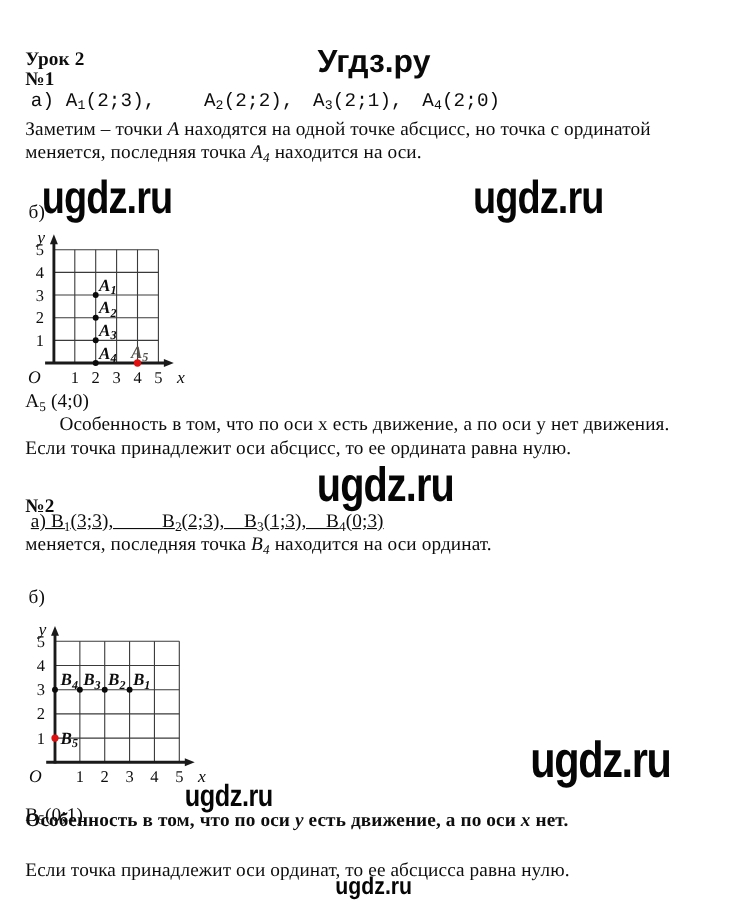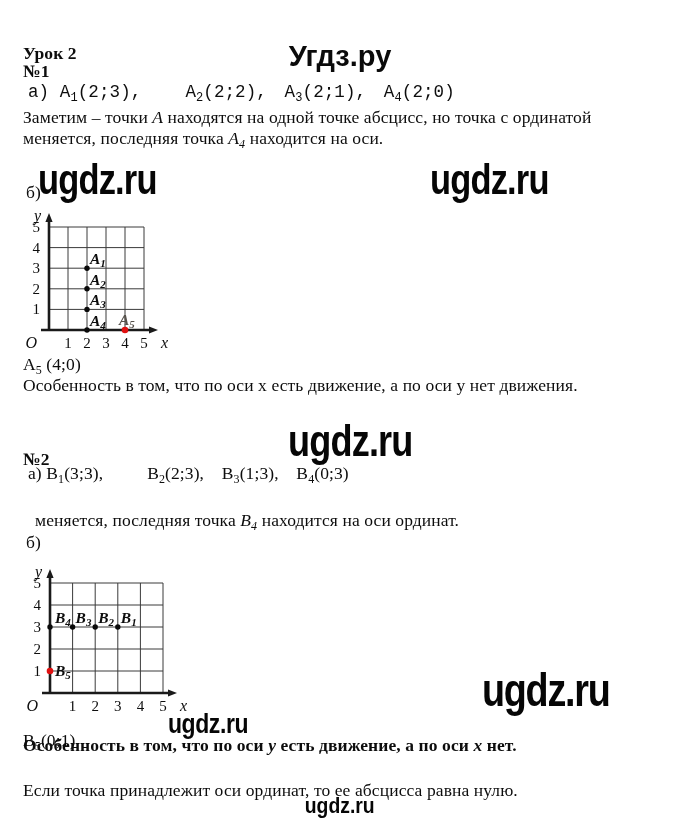--- a/index.html
+++ b/index.html
@@ -72,27 +72,28 @@
       <text x="75" y="86.8" fill="#0d0d0d" font-size="15.5" font-style="italic" font-weight="bold" font-family="&quot;Liberation Serif&quot;,serif">A<tspan dy="3" font-size="11">2</tspan></text>
       <circle cx="72" cy="111.4" r="2.7" fill="#0a0a0a"></circle>
       <text x="75" y="107.4" fill="#0d0d0d" font-size="15.5" font-style="italic" font-weight="bold" font-family="&quot;Liberation Serif&quot;,serif">A<tspan dy="3" font-size="11">3</tspan></text>
       <circle cx="72" cy="132" r="2.7" fill="#0a0a0a"></circle>
       <text x="75" y="128" fill="#0d0d0d" font-size="15.5" font-style="italic" font-weight="bold" font-family="&quot;Liberation Serif&quot;,serif">A<tspan dy="3" font-size="11">4</tspan></text>
       <circle cx="110" cy="132" r="3.3" fill="#e01010"></circle>
       <text x="104" y="127" fill="#56514b" font-size="15.5" font-style="italic" font-weight="bold" font-family="&quot;Liberation Serif&quot;,serif">A<tspan dy="3" font-size="11">5</tspan></text>
     </svg>
 
   <div class="t" style="top:354px;">A<sub>5</sub> (4;0)</div>
-  <div class="t" style="top:375px;">Особенность в том, что по оси х есть движение, а по оси у нет движения.</div>
+  <div class="t" style="top:375px;margin-left:31px;">Особенность в том, что по оси х есть движение, а по оси у нет движения.</div>
+  <div class="t" style="top:397px;">Если точка принадлежит оси абсцисс, то ее ордината равна нулю.</div>
 
   <div class="wm" style="top:419px;left:288px;font-size:44px;"><span>ugdz.ru</span></div>
 
   <div class="t b" style="top:449px;">№2</div>
-  <div class="t" style="top:463px;left:28px;">а) B<sub>1</sub>(3;3),   B<sub>2</sub>(2;3),  B<sub>3</sub>(1;3),  B<sub>4</sub>(0;3)</div>
-  <div class="t" style="top:510px;margin-left:12px;">меняется, последняя точка <i>B<sub>4</sub></i> находится на оси ординат.</div>
+  <div class="t" style="top:463px;left:28px;text-decoration:underline;">а) B<sub>1</sub>(3;3),   B<sub>2</sub>(2;3),  B<sub>3</sub>(1;3),  B<sub>4</sub>(0;3)</div>
+  <div class="t" style="top:484px;">меняется, последняя точка <i>B<sub>4</sub></i> находится на оси ординат.</div>
   <div class="t" style="top:532px;left:26px;">б)</div>
 
   <svg class="grid" id="grid-1" style="left:15px;top:550px;" width="200" height="172">
       <line x1="57.6" y1="143" x2="57.6" y2="33" stroke="#3a3a3a" stroke-width="1"></line>
       <line x1="80.2" y1="143" x2="80.2" y2="33" stroke="#3a3a3a" stroke-width="1"></line>
       <line x1="102.80000000000001" y1="143" x2="102.80000000000001" y2="33" stroke="#3a3a3a" stroke-width="1"></line>
       <line x1="125.4" y1="143" x2="125.4" y2="33" stroke="#3a3a3a" stroke-width="1"></line>
       <line x1="148" y1="143" x2="148" y2="33" stroke="#3a3a3a" stroke-width="1"></line>
       <line x1="35" y1="121" x2="148" y2="121" stroke="#3a3a3a" stroke-width="1"></line>
       <line x1="35" y1="99" x2="148" y2="99" stroke="#3a3a3a" stroke-width="1"></line>

